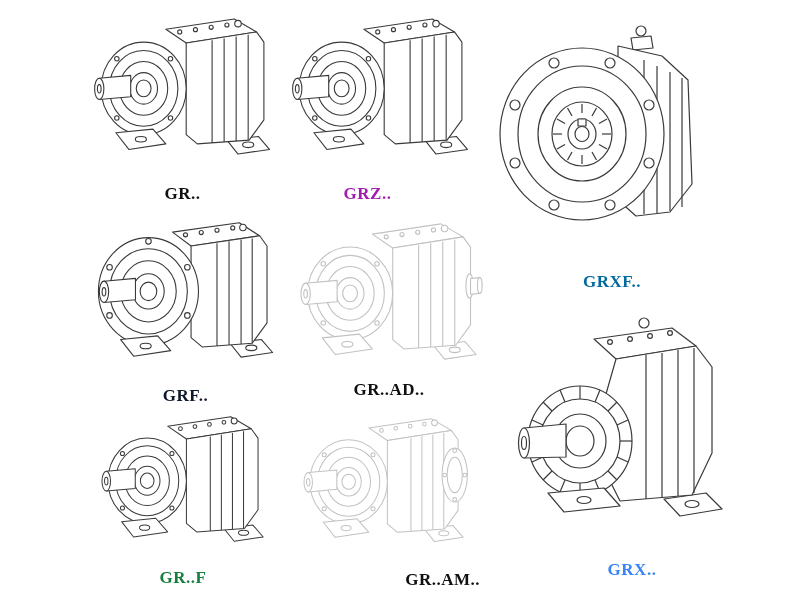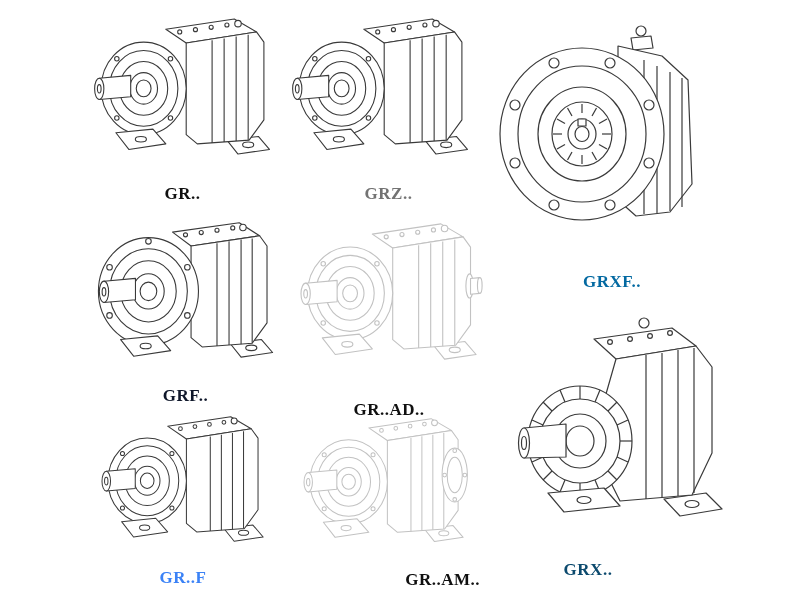--- a/index.html
+++ b/index.html
@@ -198,21 +198,21 @@
       <use href="#sym-gear-foot"></use>
     </svg>
   </figure>
   <div class="lbl" style="left: 90px; top: 184px; width: 185px; color: rgb(16, 16, 16);">GR..</div>
 
   <figure class="fig" style="left:288px;top:2px;width:185px;height:182px">
     <svg viewBox="0 0 200 190" fill="#ffffff" stroke="currentColor" stroke-width="1.2" stroke-linejoin="round" style="color: rgb(58, 58, 58);">
       <use href="#sym-gear-foot"></use>
     </svg>
   </figure>
-  <div class="lbl" style="left: 296px; top: 184px; width: 185px; color: #737373;">GRZ..</div>
+  <div class="lbl" style="left: 275px; top: 184px; width: 185px; color: #a21caf;">GRZ..</div>
 
   <figure class="fig" style="left:492px;top:6px;width:240px;height:260px">
     <svg viewBox="0 0 240 240" fill="#ffffff" stroke="currentColor" stroke-width="1.2" stroke-linejoin="round" style="color: rgb(58, 58, 58);">
       <use href="#sym-flange-big"></use>
     </svg>
   </figure>
   <div class="lbl" style="left: 492px; top: 272px; width: 240px; color: #0369a1;">GRXF..</div>
 
   <figure class="fig" style="left:88px;top:208px;width:195px;height:176px">
     <svg viewBox="0 0 200 190" fill="#ffffff" stroke="currentColor" stroke-width="1.2" stroke-linejoin="round" style="color: rgb(58, 58, 58);">
@@ -222,42 +222,42 @@
   <div class="lbl" style="left: 88px; top: 386px; width: 195px; color: #0f172a;">GRF..</div>
 
   <figure class="fig" style="left:290px;top:210px;width:198px;height:176px">
     <svg viewBox="0 0 200 190" fill="#ffffff" stroke="currentColor" stroke-width="1.2" stroke-linejoin="round" style="color: rgb(194, 194, 194);">
       <use href="#sym-gear-foot"></use>
       <ellipse cx="187" cy="82" rx="4" ry="13"></ellipse>
       <path d="M188 74 L198 73 L198 90 L188 91 Z"></path>
       <ellipse cx="198" cy="81.5" rx="2.5" ry="8.5"></ellipse>
     </svg>
   </figure>
-  <div class="lbl" style="left: 290px; top: 400px; width: 198px; color: rgb(16, 16, 16);">GR..AD..</div>
+  <div class="lbl" style="left: 290px; top: 380px; width: 198px; color: rgb(16, 16, 16);">GR..AD..</div>
 
   <figure class="fig" style="left:88px;top:404px;width:190px;height:162px">
     <svg viewBox="0 0 200 190" fill="#ffffff" stroke="currentColor" stroke-width="1.2" stroke-linejoin="round" style="color: rgb(58, 58, 58);">
       <use href="#sym-gear-foot"></use>
     </svg>
   </figure>
-  <div class="lbl" style="left: 88px; top: 568px; width: 190px; color: #3b82f6;">GR..F</div>
+  <div class="lbl" style="left: 88px; top: 568px; width: 190px; color: #15803d;">GR..F</div>
 
   <figure class="fig" style="left:288px;top:406px;width:192px;height:160px">
     <svg viewBox="0 0 200 190" fill="#ffffff" stroke="currentColor" stroke-width="1.2" stroke-linejoin="round" style="color: rgb(194, 194, 194);">
       <use href="#sym-gear-foot"></use>
       <ellipse cx="184" cy="82" rx="15" ry="32"></ellipse>
       <ellipse cx="184" cy="82" rx="9" ry="21"></ellipse>
       <circle cx="184" cy="53" r="2.2"></circle>
       <circle cx="184" cy="111" r="2.2"></circle>
       <circle cx="172" cy="82" r="2.2"></circle>
       <circle cx="196" cy="82" r="2.2"></circle>
     </svg>
   </figure>
   <div class="lbl" style="left: 288px; top: 570px; width: 192px; color: rgb(16, 16, 16); text-align: right;">GR..AM..</div>
 
   <figure class="fig" style="left:494px;top:296px;width:240px;height:260px">
     <svg viewBox="0 0 240 250" fill="#ffffff" stroke="currentColor" stroke-width="1.2" stroke-linejoin="round" style="color: rgb(58, 58, 58);">
       <use href="#sym-gear-grx"></use>
     </svg>
   </figure>
-  <div class="lbl" style="left: 468px; top: 560px; width: 240px; color: #0c4a6e;">GRX..</div>
+  <div class="lbl" style="left: 512px; top: 560px; width: 240px; color: #3b82f6;">GRX..</div>
 
 </div>
 
 </body></html>

